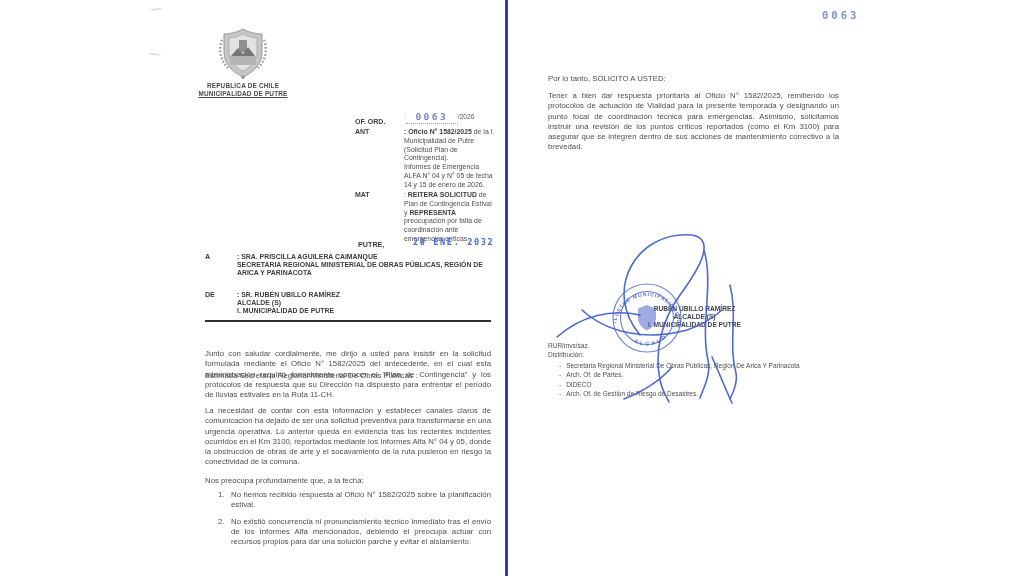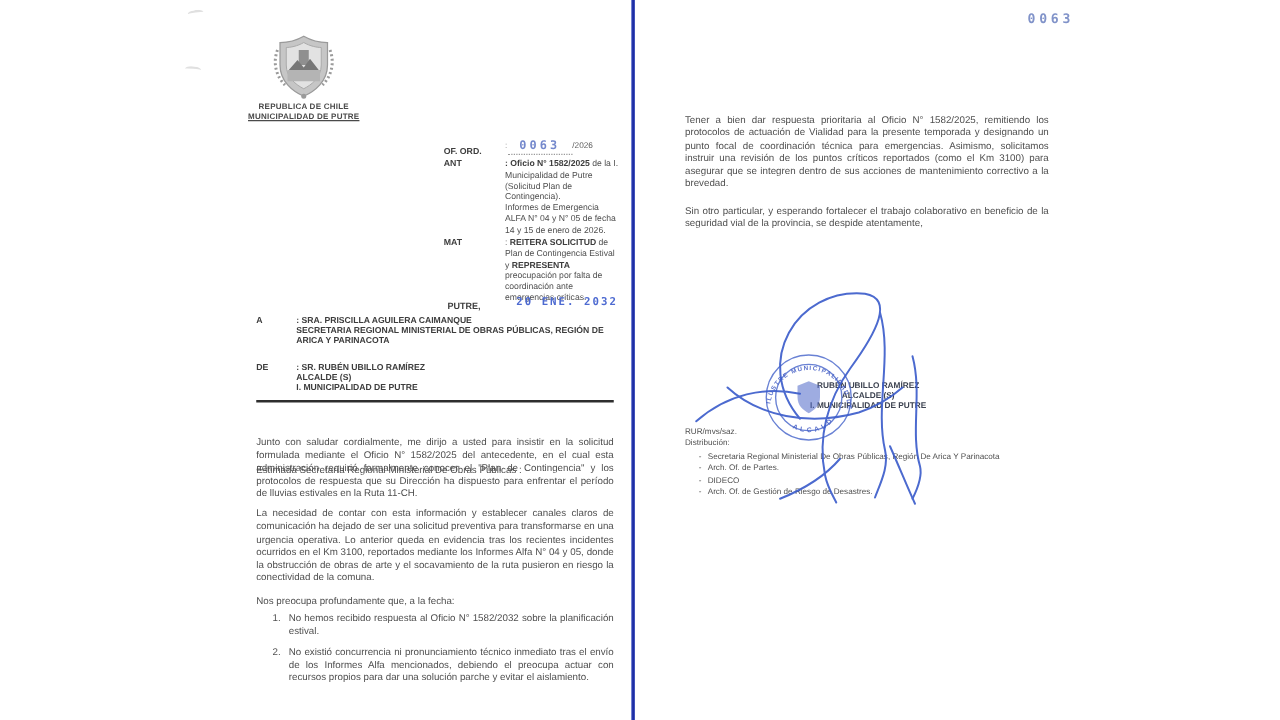--- a/index.html
+++ b/index.html
@@ -121,37 +121,37 @@
   <div class="abs rule" style="left:205px;top:320px;width:286px;"></div>
 
   <div class="abs body-txt" style="left:205px;top:335px;width:286px;margin-top:36px;">Estimada Secretaría Regional Ministerial De Obras Públicas :</div>
   <div class="abs body-txt just" style="left:205px;top:349px;width:286px;">Junto con saludar cordialmente, me dirijo a usted para insistir en la solicitud formulada mediante el Oficio N° 1582/2025 del antecedente, en el cual esta administración requirió formalmente conocer el "Plan de Contingencia" y los protocolos de respuesta que su Dirección ha dispuesto para enfrentar el período de lluvias estivales en la Ruta 11-CH.</div>
   <div class="abs body-txt just" style="left:205px;top:406px;width:286px;">La necesidad de contar con esta información y establecer canales claros de comunicación ha dejado de ser una solicitud preventiva para transformarse en una urgencia operativa. Lo anterior queda en evidencia tras los recientes incidentes ocurridos en el Km 3100, reportados mediante los Informes Alfa N° 04 y 05, donde la obstrucción de obras de arte y el socavamiento de la ruta pusieron en riesgo la conectividad de la comuna.</div>
   <div class="abs body-txt" style="left:205px;top:476px;width:286px;">Nos preocupa profundamente que, a la fecha:</div>
 
   <div class="abs body-txt" style="left:218px;top:490px;width:273px;">
     <div class="num-item">
       <span class="n">1.</span>
-      <span class="t just">No hemos recibido respuesta al Oficio N° 1582/2032 sobre la planificación estival.</span>
+      <span class="t just">No hemos recibido respuesta al Oficio N° 1582/2025 sobre la planificación estival.</span>
     </div>
     <div class="num-item">
       <span class="n">2.</span>
       <span class="t just">No existió concurrencia ni pronunciamiento técnico inmediato tras el envío de los Informes Alfa mencionados, debiendo el preocupa actuar con recursos propios para dar una solución parche y evitar el aislamiento.</span>
     </div>
   </div>
 </div>
 
 <div id="divider"></div>
 
 <div id="page-right">
 
   <div class="abs corner-stamp" style="left:314px;top:9px;">0063</div>
 
+  <div class="abs body-txt" style="left:40px;top:74px;width:291px;">Por lo tanto, SOLICITO A USTED:</div>
   <div class="abs body-txt just" style="left:40px;top:91px;width:291px;">Tener a bien dar respuesta prioritaria al Oficio N° 1582/2025, remitiendo los protocolos de actuación de Vialidad para la presente temporada y designando un punto focal de coordinación técnica para emergencias. Asimismo, solicitamos instruir una revisión de los puntos críticos reportados (como el Km 3100) para asegurar que se integren dentro de sus acciones de mantenimiento correctivo a la brevedad.</div>
-  <div class="abs body-txt just" style="left:40px;top:164px;width:291px;">Sin otro particular, y esperando fortalecer el trabajo colaborativo en beneficio de la seguridad vial de la provincia, se despide atentamente,</div>
 
   <div class="abs sig-block" style="left:94px;top:305px;">
     <div>RUBÉN UBILLO RAMÍREZ</div>
     <div>ALCALDE (S)</div>
     <div>I. MUNICIPALIDAD DE PUTRE</div>
   </div>
 
   <div class="abs foot-txt" style="left:40px;top:342px;">RUR/mvs/saz.</div>
   <div class="abs foot-txt" style="left:40px;top:351px;">Distribución:</div>
   <div class="abs foot-txt" style="left:40px;top:361px;width:300px;">

